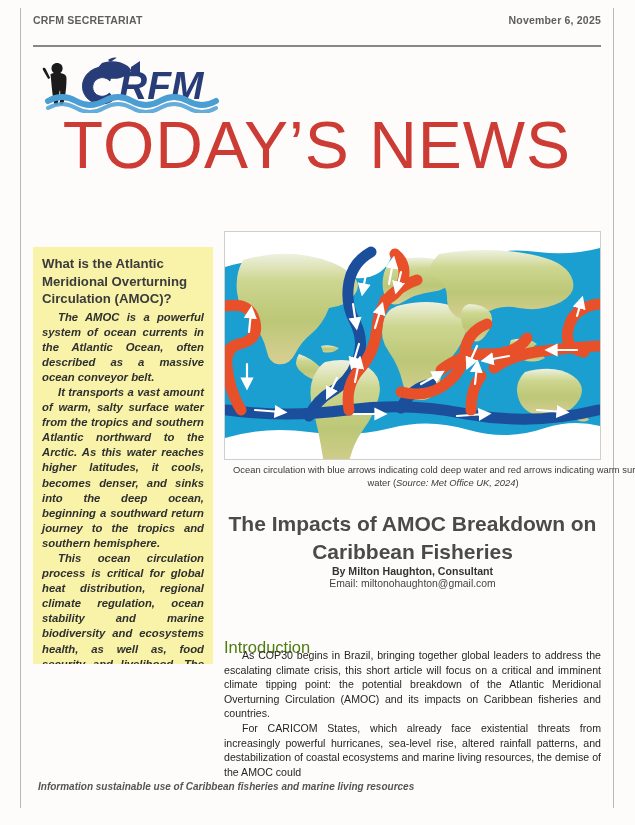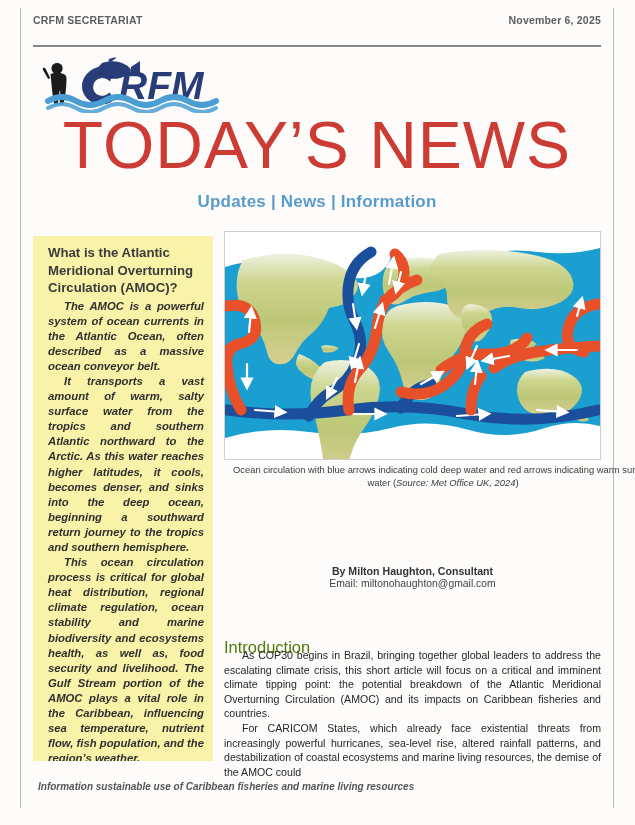--- a/index.html
+++ b/index.html
@@ -83,26 +83,26 @@
     text-align: center;
     font-size: 17px;
     font-weight: bold;
     color: #5b9bcb;
     letter-spacing: .2px;
   }
 
   
   .sidebar {
     position: absolute;
-    left: 33px; top: 236px;
+    left: 33px; top: 247px;
     width: 180px;
-    height: 525px;
+    height: 417px;
     background: #f8f3a8;
     box-sizing: border-box;
-    padding: 8px 9px 6px 15px;
+    padding: 8px 9px 6px 9px;
     overflow: hidden;
   }
   .sidebar h2 {
     margin: 0 0 2px 0;
     font-size: 13.2px;
     line-height: 17.5px;
     font-weight: bold;
     color: #3b3b3b;
   }
   .sidebar p {
@@ -236,21 +236,20 @@
       </g>
 
       <g fill="none" stroke="#4a9ed4" stroke-width="6" stroke-linecap="round">
         <path d="M8 46 q14-8 28 0 q14 8 28 0 q14-8 28 0 q14 8 28 0 q14-8 28 0 q14 8 28 0"></path>
         <path d="M8 53 q14-8 28 0 q14 8 28 0 q14-8 28 0 q14 8 28 0 q14-8 28 0 q14 8 28 0" stroke-width="4" opacity=".85"></path>
       </g>
     </svg>
   </div>
 
   <div class="today-news">TODAY’S NEWS</div>
-  <div class="tagline">Updates | News | Information</div>
 
   <aside class="sidebar">
     <h2>What is the Atlantic Meridional Overturning Circulation (AMOC)?</h2>
     <p>The AMOC is a powerful system of ocean currents in the Atlantic Ocean, often described as a massive ocean conveyor belt.</p>
     <p>It transports a vast amount of warm, salty surface water from the tropics and southern Atlantic northward to the Arctic. As this water reaches higher latitudes, it cools, becomes denser, and sinks into the deep ocean, beginning a southward return journey to the tropics and southern hemisphere.</p>
     <p>This ocean circulation process is critical for global heat distribution, regional climate regulation, ocean stability and marine biodiversity and ecosystems health, as well as, food security and livelihood. The Gulf Stream portion of the AMOC plays a vital role in the Caribbean, influencing sea temperature, nutrient flow, fish population, and the region’s weather.</p>
     <p>A breakdown of the AMOC would have catastrophic consequences for the entire world.</p>
   </aside>
 
   <figure class="figure" style="margin:0;">
@@ -348,20 +347,21 @@
           <path d="M352 84 l4 -14"></path>
           <path d="M24 100 l2 -20"></path>
           <path d="M22 132 l0 20"></path>
           <path d="M250 152 l2 -18"></path>
         </g>
       </svg>
     </div>
     <figcaption class="caption"><span>Ocean circulation with blue arrows indicating cold deep water and red arrows indicating warm surface water (</span><span class="src">Source: Met Office UK, 2024</span><span>)</span></figcaption>
   </figure>
 
+  <h1 class="article-title">The Impacts of AMOC Breakdown on Caribbean Fisheries</h1>
 
   <div class="byline">
     <span class="author">By Milton Haughton, Consultant</span>
     <span class="email">Email: miltonohaughton@gmail.com</span>
   </div>
 
   <h2 class="section-head">Introduction</h2>
 
   <div class="body-text">
     <p>As COP30 begins in Brazil, bringing together global leaders to address the escalating climate crisis, this short article will focus on a critical and imminent climate tipping point: the potential breakdown of the Atlantic Meridional Overturning Circulation (AMOC) and its impacts on Caribbean fisheries and countries.</p>

